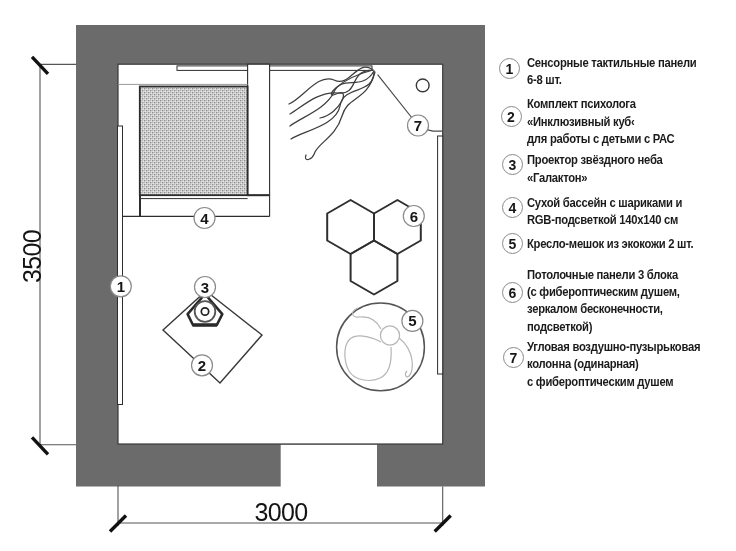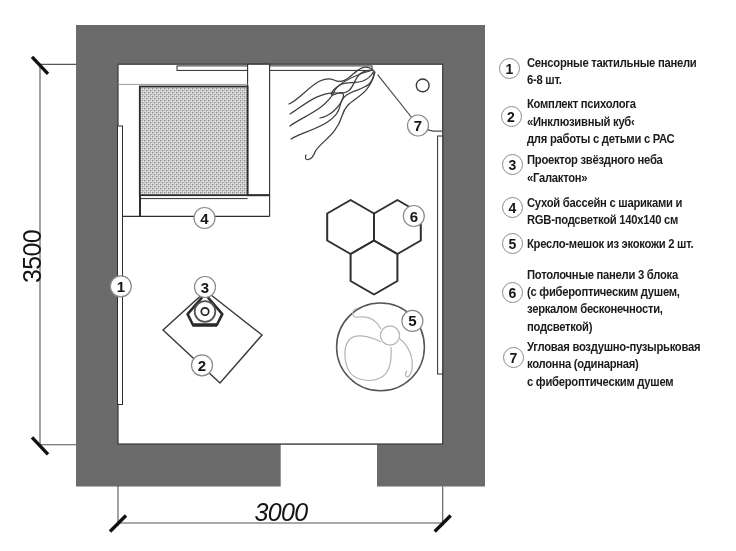--- a/index.html
+++ b/index.html
@@ -144,21 +144,21 @@
     <line x1="118" y1="523" x2="442.7" y2="523"></line>
   </g>
   <g stroke="#111111" stroke-width="3.4">
     <line x1="110" y1="531.5" x2="126" y2="515.5"></line>
     <line x1="434.7" y1="531.5" x2="450.7" y2="515.5"></line>
   </g>
 </svg>
 
 <div class="dim" style="left:-8.5px;top:244px;width:80px;transform:rotate(-90deg);">3500</div>
 
-<div class="dim" style="left:241px;top:499.5px;width:80px;font-style:italic;">3000</div>
+<div class="dim" style="left:241px;top:499.5px;width:80px;">3000</div>
 
 <div class="lc" style="left:499px;top:58.4px;">1</div>
 <div class="leg" style="top:54.5px;">Сенсорные тактильные панели<br>6-8 шт.</div>
 
 <div class="lc" style="left:500.5px;top:106px;">2</div>
 <div class="leg" style="top:96.2px;">Комплект психолога<br>«Инклюзивный куб‹<br>для работы с детьми с РАС</div>
 
 <div class="lc" style="left:502px;top:154px;">3</div>
 <div class="leg" style="top:152.4px;">Проектор звёздного неба<br>«Галактон»</div>
 

